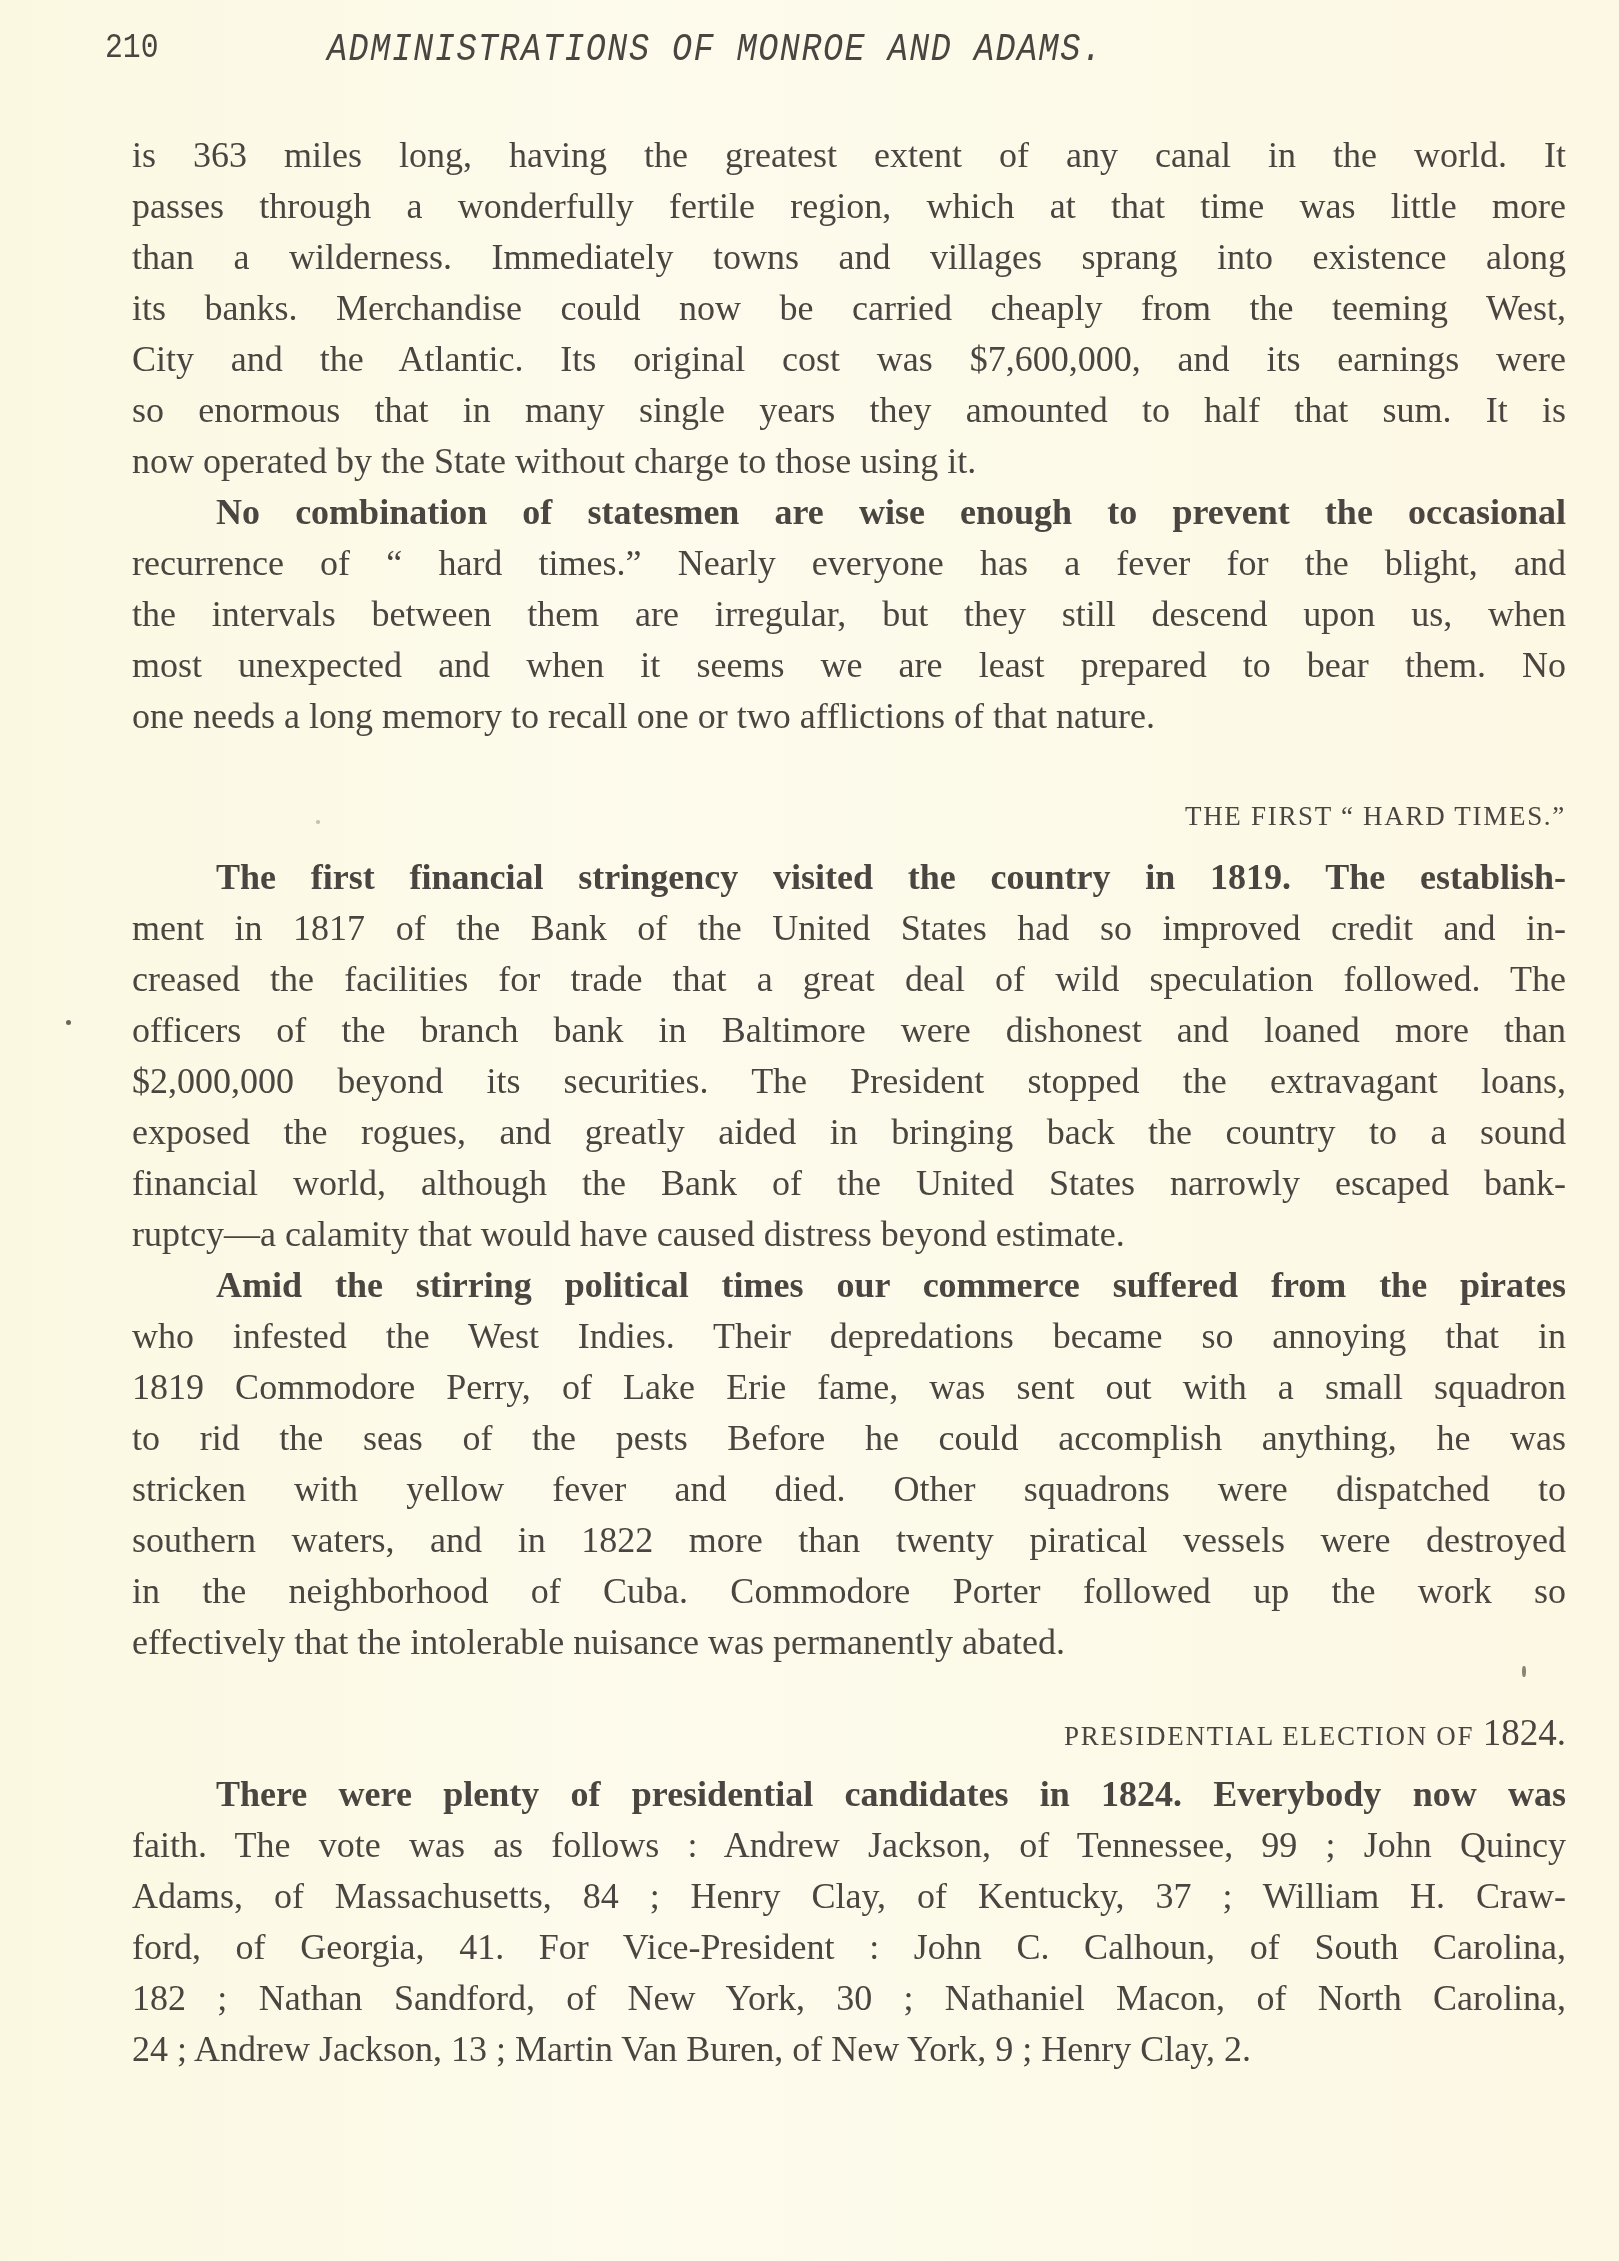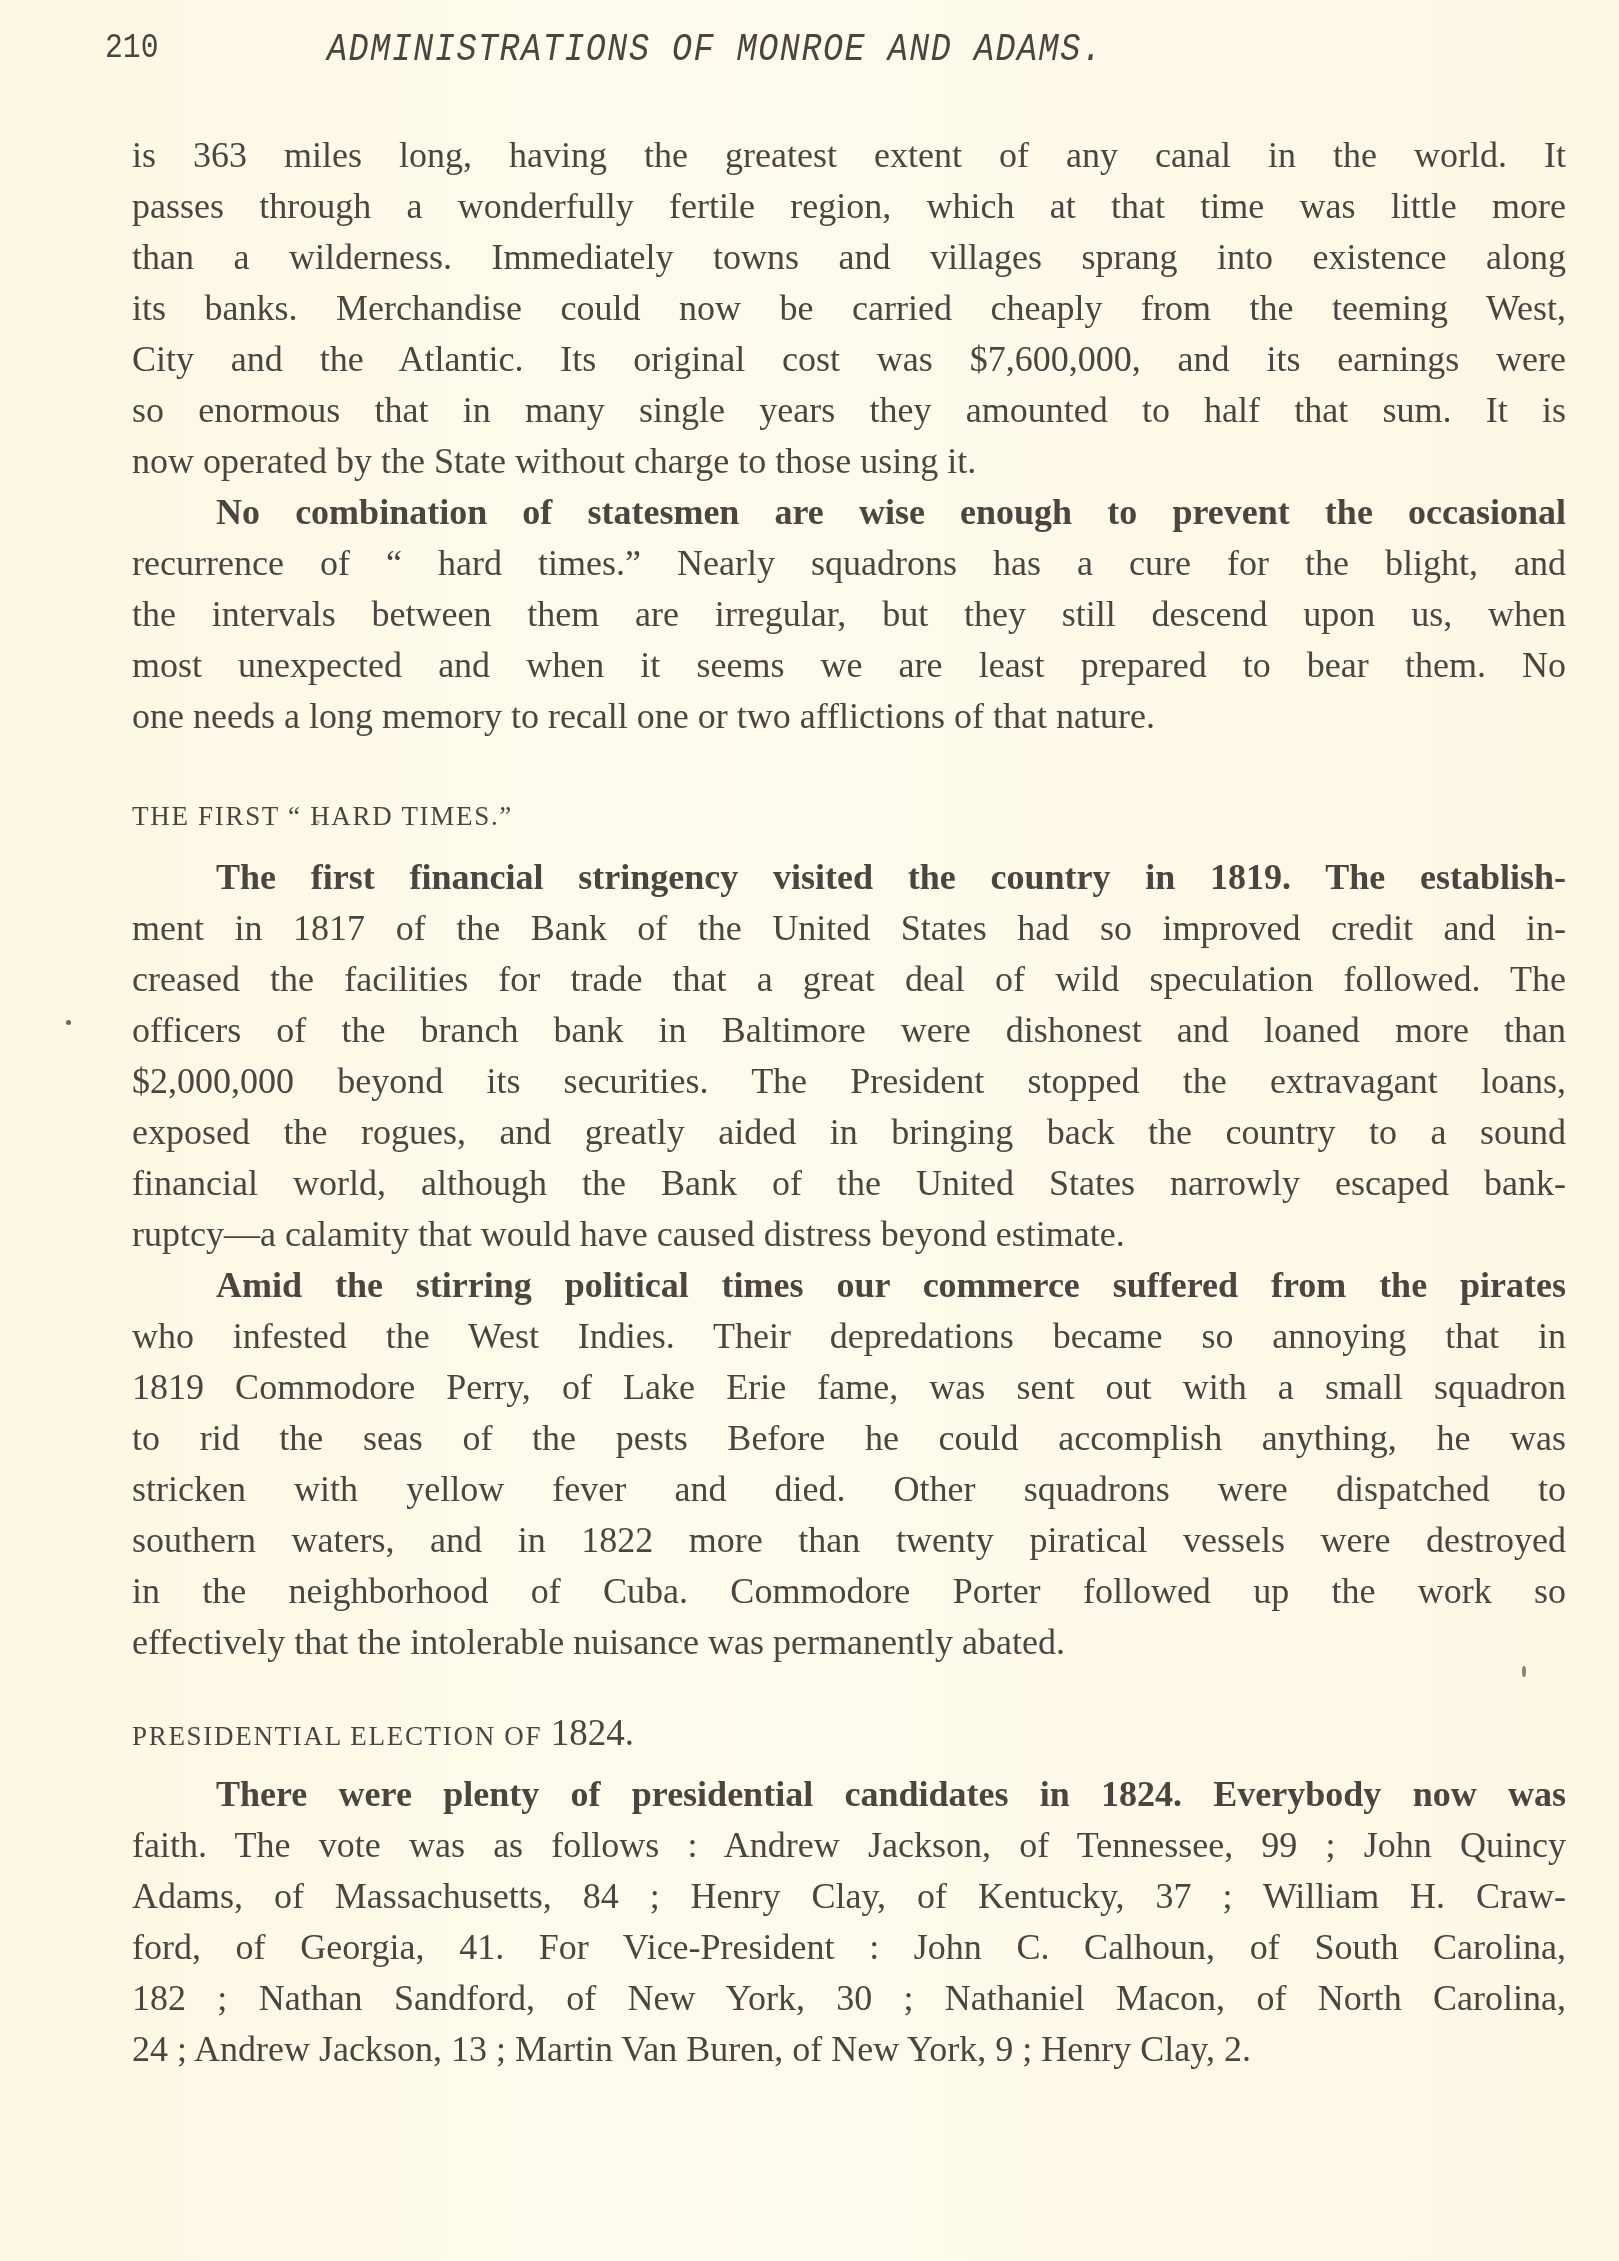--- a/index.html
+++ b/index.html
@@ -26,21 +26,21 @@
     position: absolute; top: 130px; left: 105px; width: 1434px; margin-left: 27px;
   }
   .line {
     height: 51px; line-height: 51px; font-size: 36px;
     text-align: justify; text-align-last: justify;
     white-space: nowrap; overflow: visible;
   }
   .line.last { text-align-last: left; }
   .line.indent { padding-left: 84px; font-weight: bold; }
   .heading {
-    height: 84px; line-height: 96px; font-size: 27px; text-align: left;
+    height: 84px; line-height: 96px; font-size: 27px; text-align: right;
     letter-spacing: 1.7px;
   }
   .heading .big { font-size: 37px; letter-spacing: 0; }
   .gap { height: 26px; }
   .specks span { position: absolute; background: #c9c2a9; border-radius: 50%; }
 </style>
 </head>
 <body>
 
 <div class="header">
@@ -53,21 +53,21 @@
       <div class="line">is 363 miles long, having the greatest extent of any canal in the world. It</div>
       <div class="line">passes through a wonderfully fertile region, which at that time was little more</div>
       <div class="line">than a wilderness. Immediately towns and villages sprang into existence along</div>
       <div class="line">its banks. Merchandise could now be carried cheaply from the teeming West,</div>
       <div class="line">City and the Atlantic. Its original cost was $7,600,000, and its earnings were</div>
       <div class="line">so enormous that in many single years they amounted to half that sum. It is</div>
       <div class="line last">now operated by the State without charge to those using it.</div>
     </div>
     <div>
       <div class="line indent">No combination of statesmen are wise enough to prevent the occasional</div>
-      <div class="line">recurrence of “ hard times.” Nearly squadrons has a cure for the blight, and</div>
+      <div class="line">recurrence of “ hard times.” Nearly everyone has a fever for the blight, and</div>
       <div class="line">the intervals between them are irregular, but they still descend upon us, when</div>
       <div class="line">most unexpected and when it seems we are least prepared to bear them. No</div>
       <div class="line last">one needs a long memory to recall one or two afflictions of that nature.</div>
     </div>
     <div class="gap"></div>
     <div class="heading"><span>THE FIRST “ HARD TIMES.”</span></div>
     <div>
       <div class="line indent">The first financial stringency visited the country in 1819. The establish-</div>
       <div class="line">ment in 1817 of the Bank of the United States had so improved credit and in-</div>
       <div class="line">creased the facilities for trade that a great deal of wild speculation followed. The</div>

